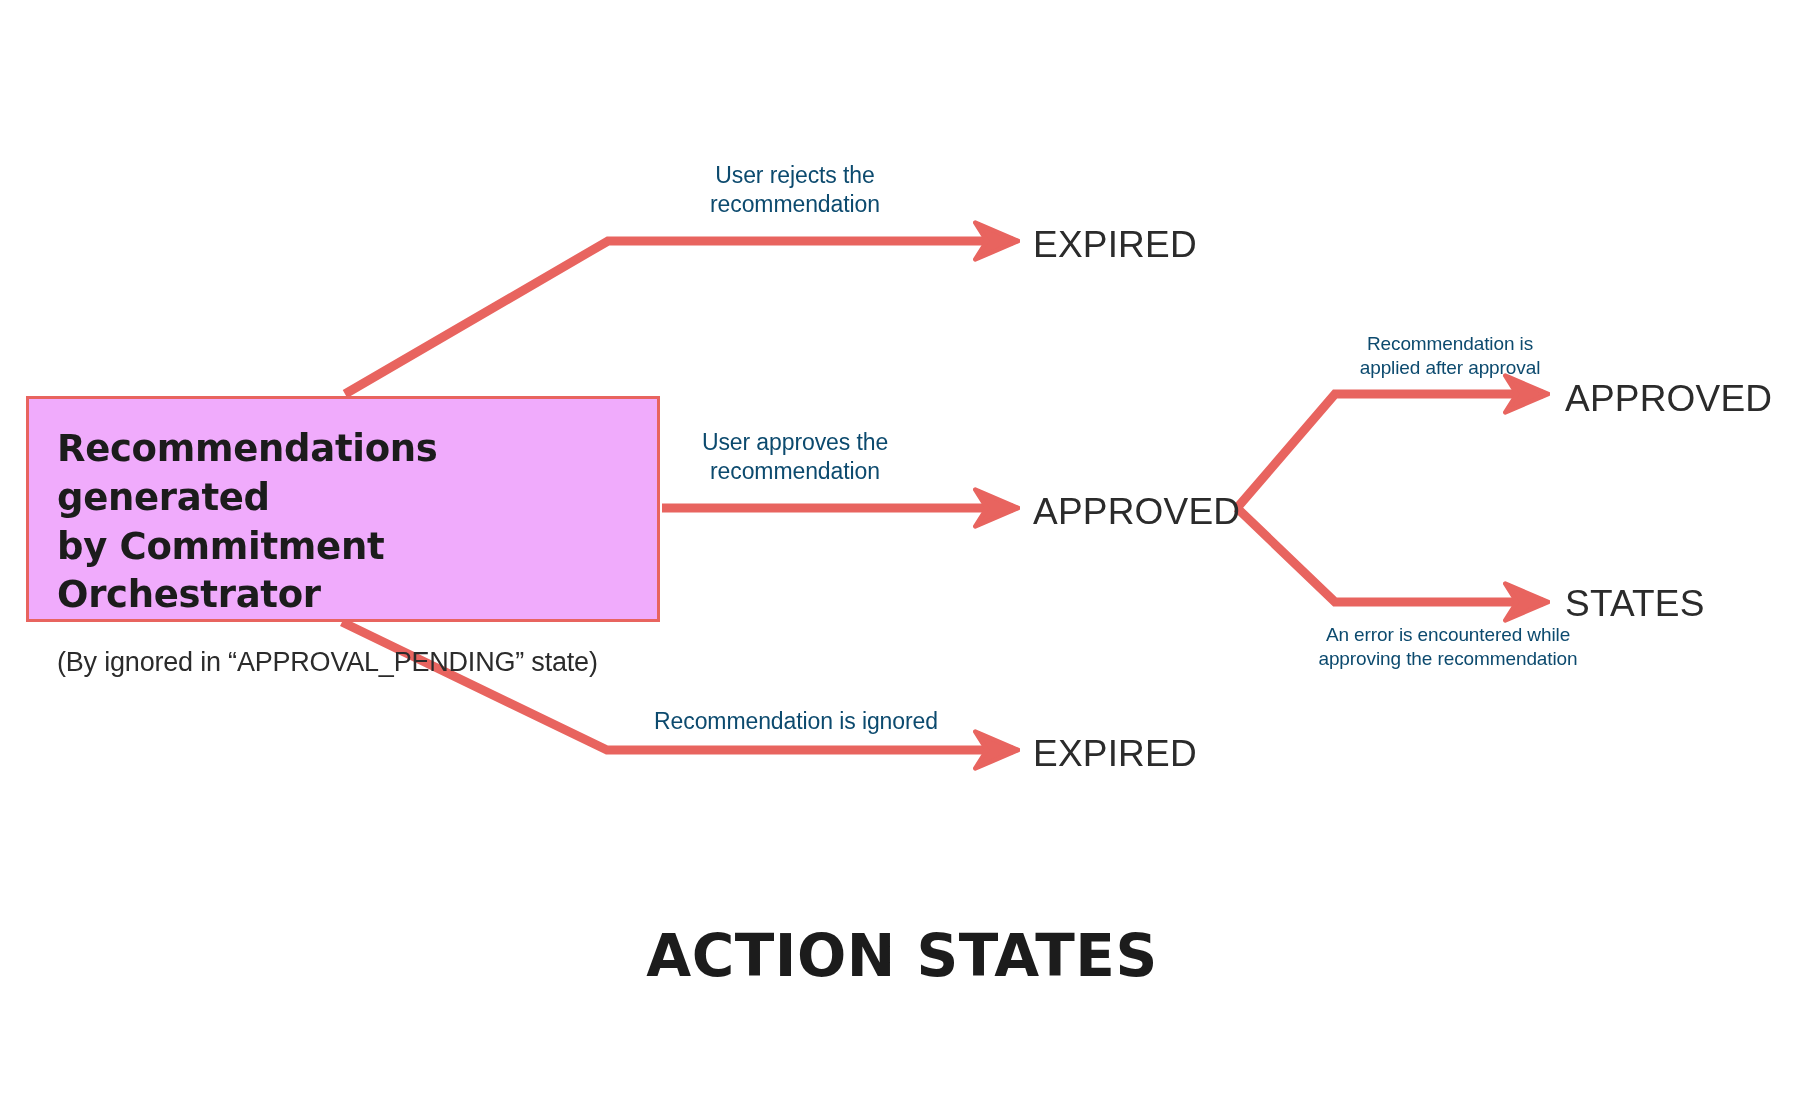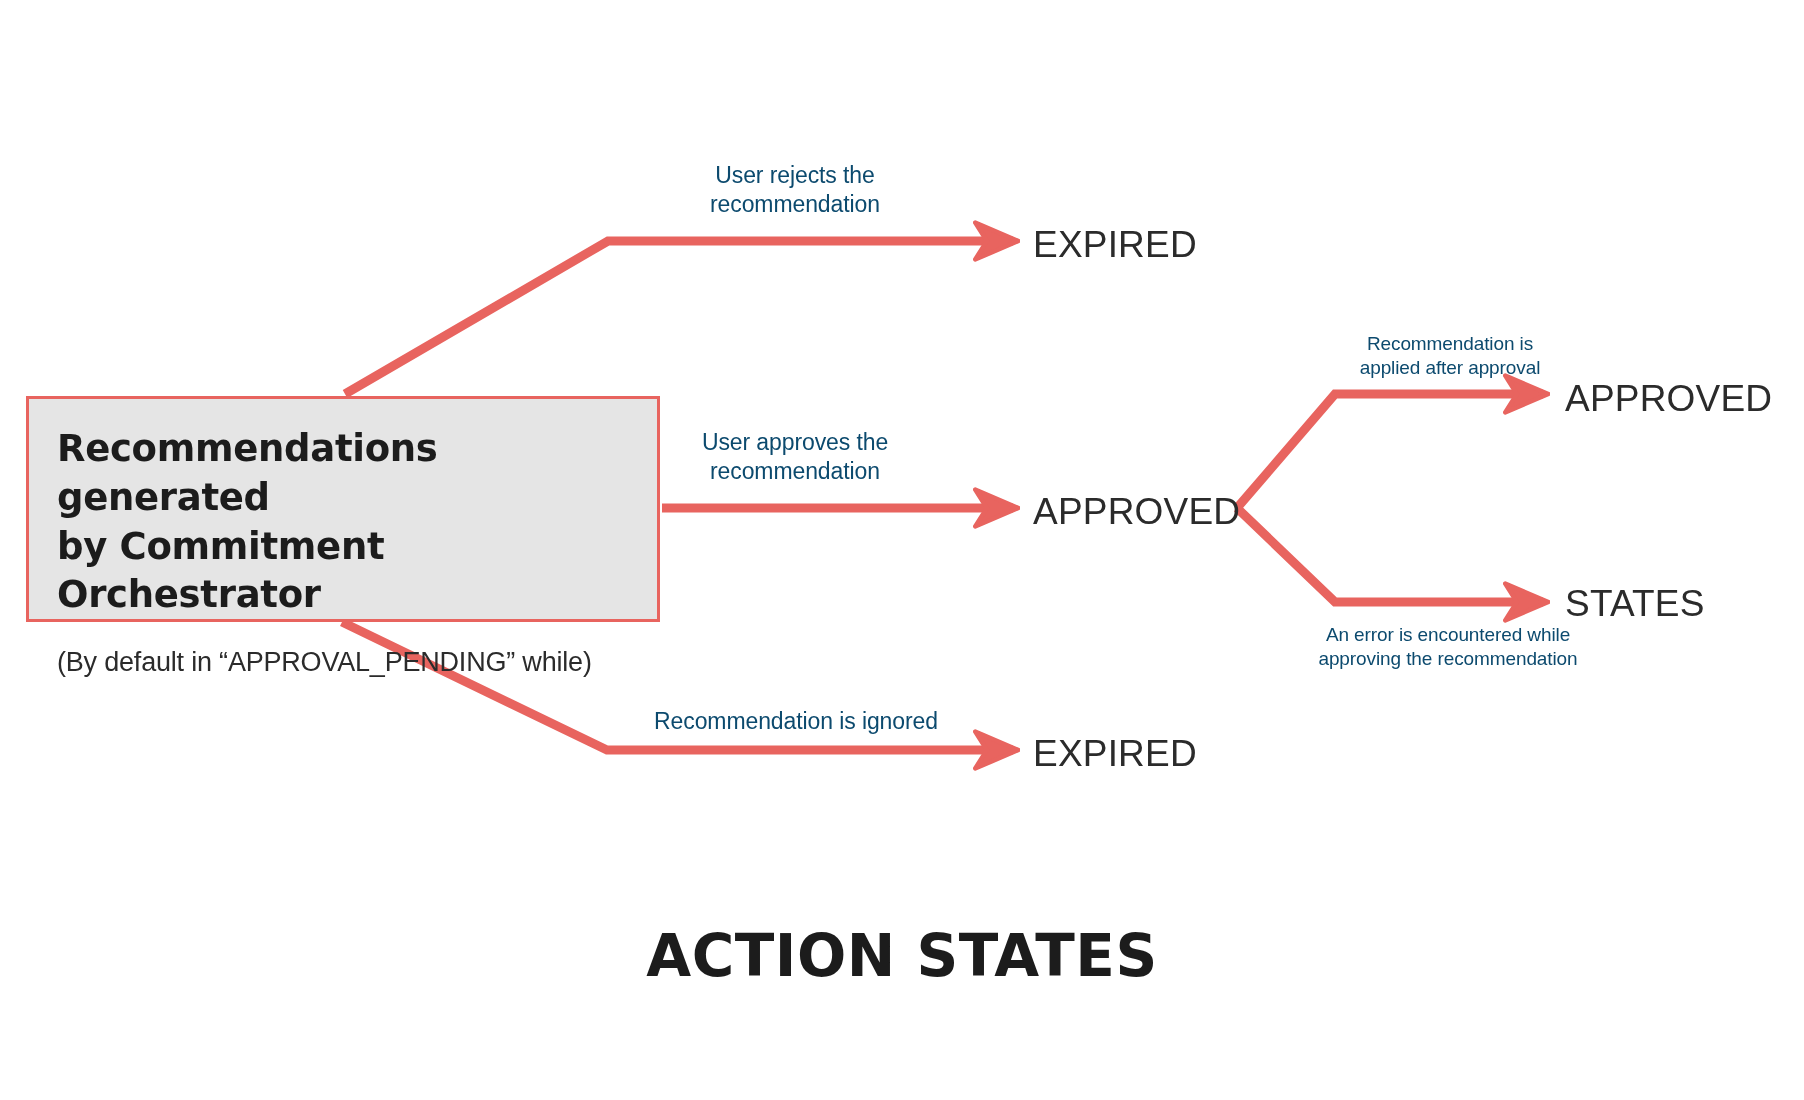--- a/index.html
+++ b/index.html
@@ -29,21 +29,21 @@
 
   
   .source-box {
     position: absolute;
     left: 26px;
     top: 396px;
     width: 634px;
     height: 226px;
     box-sizing: border-box;
     border: 3px solid #e8645f;
-    background: #e5e5e5;
+    background: #f0abfc;
     padding: 26px 28px 0 28px;
   }
   .source-title {
     font-family: "DejaVu Sans", sans-serif;
     font-weight: 700;
     font-size: 37px;
     line-height: 1.32;
     color: #1c1c1c;
     letter-spacing: -0.3px;
     white-space: pre-line;
@@ -120,21 +120,21 @@
 
       <path d="M1237,508 L1335,394 L1543,394"></path>
 
       <path d="M1237,508 L1335,602 L1543,602"></path>
     </g>
   </svg>
 
   <div class="source-box">
     <div class="source-title">Recommendations generated
 by Commitment Orchestrator</div>
-    <div class="source-sub">(By default in “APPROVAL_PENDING” while)</div>
+    <div class="source-sub">(By ignored in “APPROVAL_PENDING” state)</div>
   </div>
 
   <div class="state-label big" style="left:1033px; top:245px;">EXPIRED</div>
 
   <div class="state-label big" style="left:1033px; top:512px;">APPROVED</div>
 
   <div class="state-label big" style="left:1033px; top:754px;">EXPIRED</div>
 
   <div class="state-label big" style="left:1565px; top:399px;">APPROVED</div>
 

